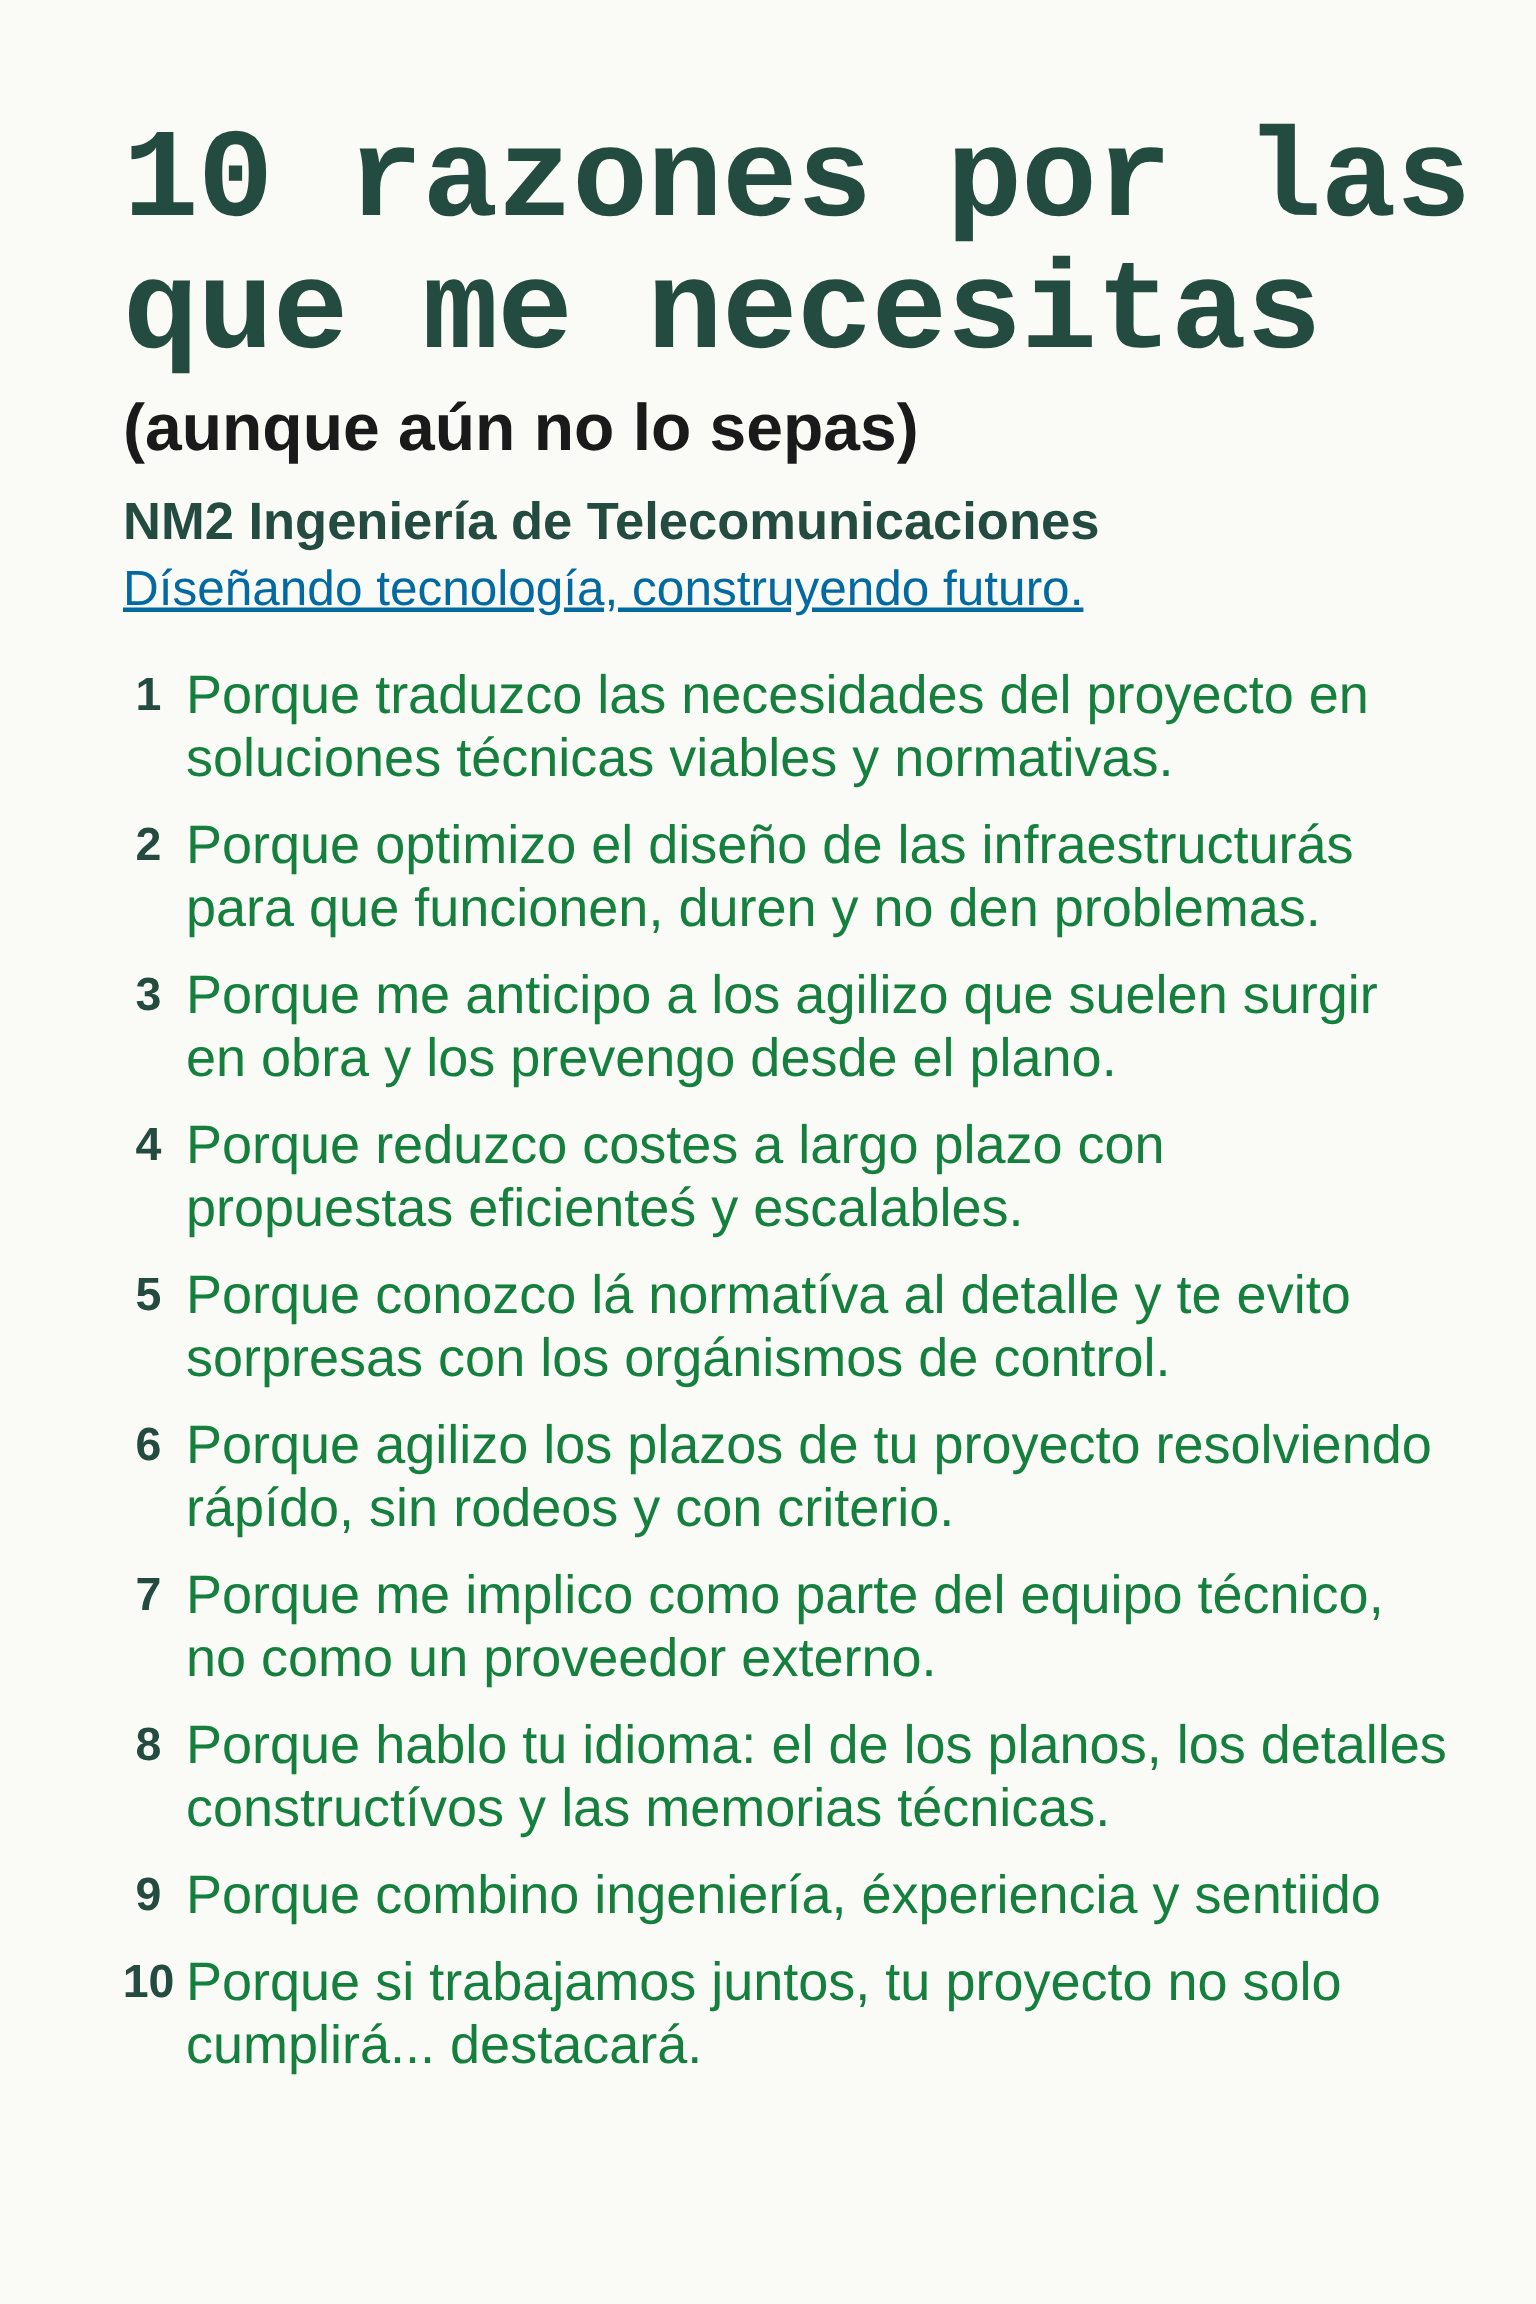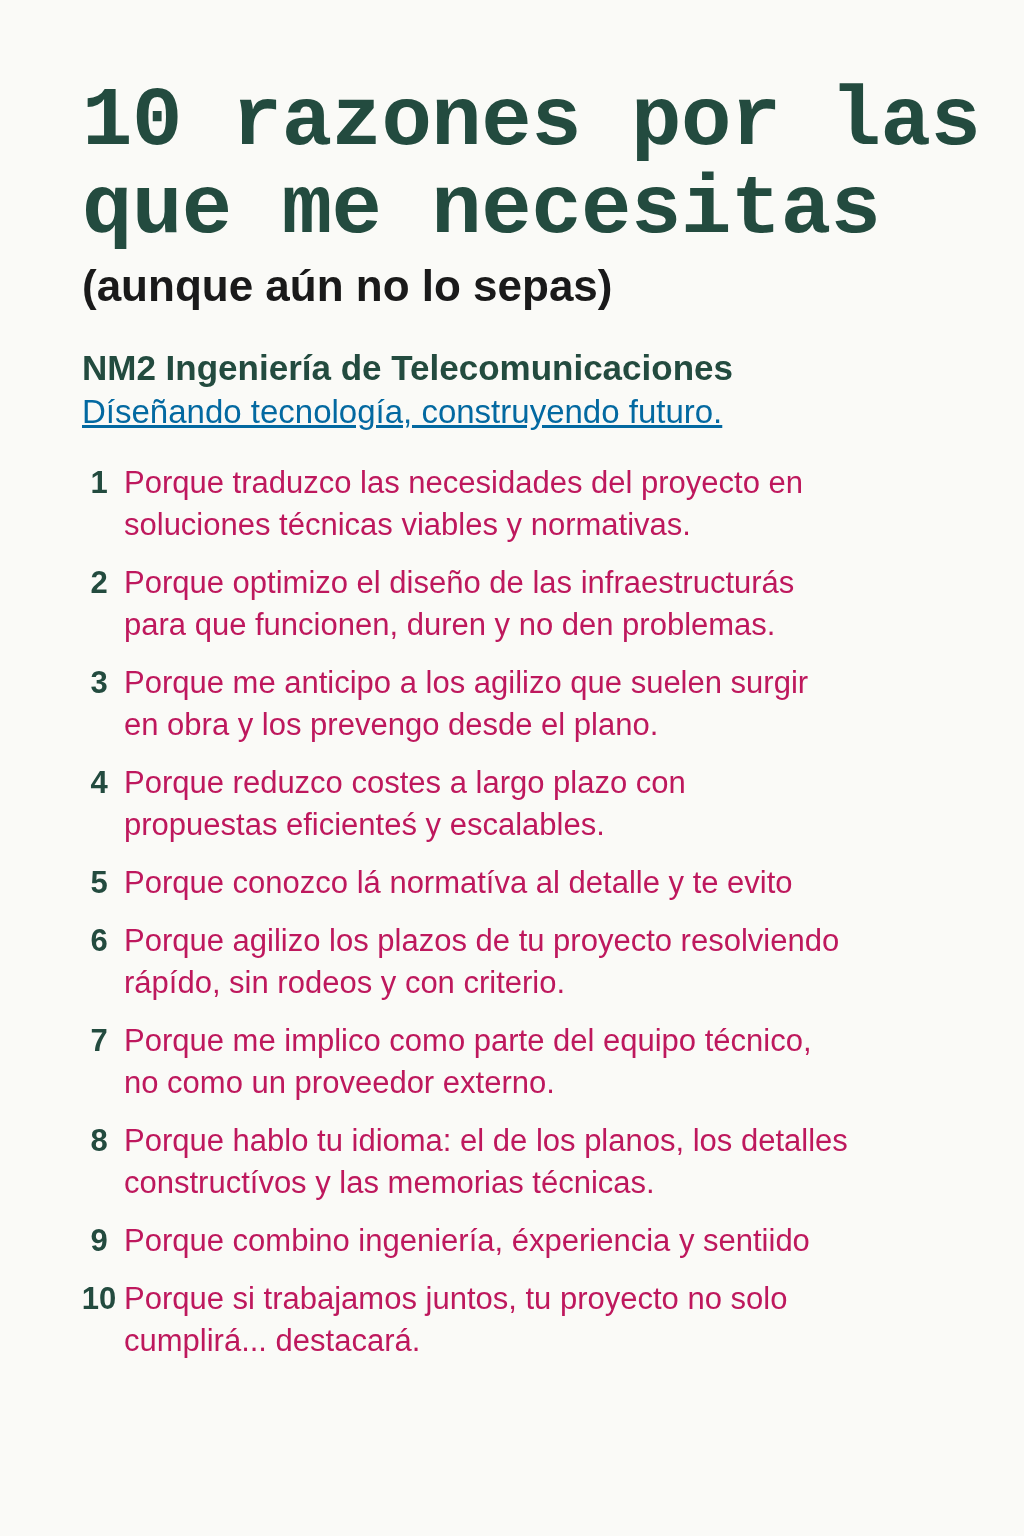--- a/index.html
+++ b/index.html
@@ -35,21 +35,21 @@
       white-space: nowrap;
     }
     .subtitle {
       margin: 4px 0 0 0;
       font-size: 44px;
       line-height: 56px;
       font-weight: bold;
       color: #1a1a1a;
     }
     .brand {
-      margin-top: 32px;
+      margin-top: 12px;
     }
     .brand-name {
       font-size: 35px;
       line-height: 44px;
       font-weight: bold;
       color: #234b3f;
       white-space: nowrap;
     }
     .brand-tagline {
       font-size: 33px;
@@ -71,23 +71,23 @@
     .reason-num {
       width: 50px;
       flex: 0 0 50px;
       font-weight: bold;
       font-size: 31px;
       line-height: 42px;
       color: #234b3f;
       text-align: center;
     }
     .reason-text {
-      font-size: 31px;
+      font-size: 36px;
       line-height: 42px;
-      color: #be185d;
+      color: #15803d;
     }
     .reason-line {
       display: block;
       white-space: nowrap;
     }
   </style>
 </head>
 <body>
 
 <div class="page">
@@ -128,20 +128,21 @@
       <span class="reason-num">4</span>
       <span class="reason-text">
         <span class="reason-line">Porque reduzco costes a largo plazo con</span>
         <span class="reason-line">propuestas eficienteś y escalables.</span>
       </span>
     </li>
     <li class="reason">
       <span class="reason-num">5</span>
       <span class="reason-text">
         <span class="reason-line">Porque conozco lá normatíva al detalle y te evito</span>
+        <span class="reason-line">sorpresas con los orgánismos de control.</span>
       </span>
     </li>
     <li class="reason">
       <span class="reason-num">6</span>
       <span class="reason-text">
         <span class="reason-line">Porque agilizo los plazos de tu proyecto resolviendo</span>
         <span class="reason-line">rápído, sin rodeos y con criterio.</span>
       </span>
     </li>
     <li class="reason">

